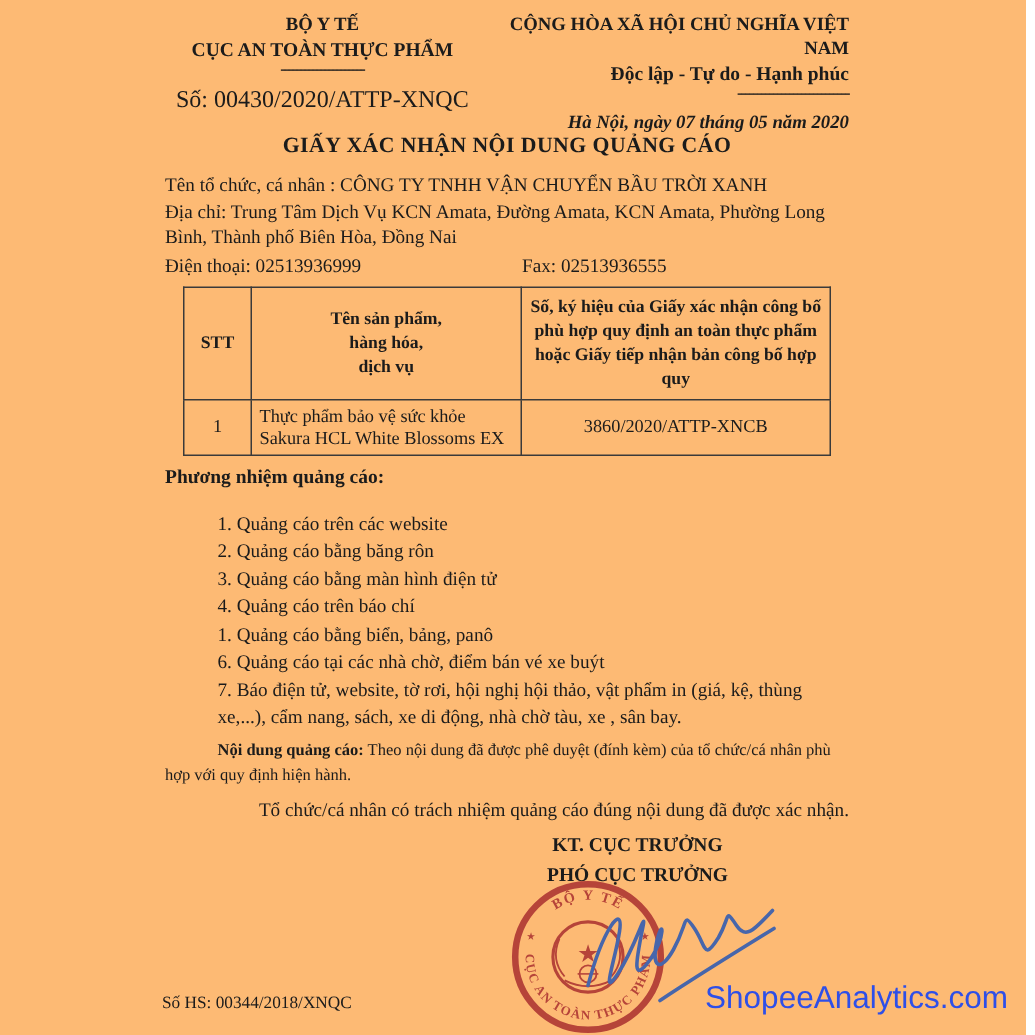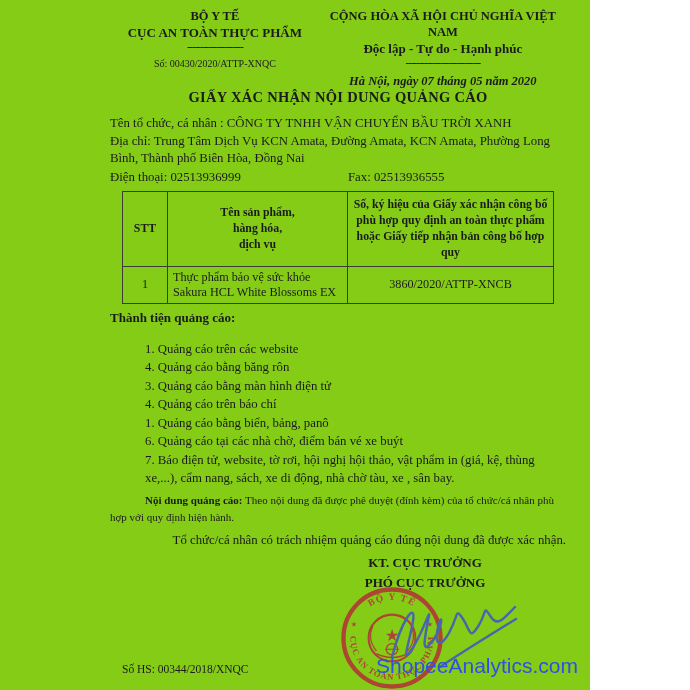--- a/index.html
+++ b/index.html
@@ -1,34 +1,34 @@
 <!DOCTYPE html>
 <html><head>
 <meta charset="utf-8">
 <style>
   * { margin:0; padding:0; box-sizing:border-box; }
   html,body { background:#ffffff; }
   .page {
     position:relative;
-    width:590px; height:690px;
-    background:#84cc16;
+    width:684px; height:690px;
+    background:#fdba74;
     font-family:"Liberation Serif","DejaVu Serif",serif;
     color:#1b1b1b;
     overflow:hidden;
   }
   .content { position:absolute; left:110px; top:8px; width:456px; }
 
   
   .hdr { display:flex; width:100%; }
   .hdr-left { width:46%; text-align:center; }
-  .hdr-right { width:54%; text-align:center; }
+  .hdr-right { width:54%; text-align:right; }
   .hdr-line1 { font-weight:bold; font-size:12.5px; line-height:16px; }
   .hdr-line2 { font-weight:bold; font-size:13px; line-height:17px; }
   .dashes { font-size:11px; line-height:10px; letter-spacing:-1px; font-weight:bold; }
-  .doc-no { font-size:10px; margin-top:7px; }
+  .doc-no { font-size:16px; margin-top:7px; }
   .place-date { font-size:12.5px; font-weight:bold; font-style:italic; margin-top:7px; }
 
   .title { text-align:center; font-size:14.5px; font-weight:bold; letter-spacing:.3px; margin-top:0; }
 
   .para { font-size:12.8px; line-height:17px; }
   .org { margin-top:9px; }
   .addr { margin-top:1px; }
   .phone-fax { display:flex; margin-top:2px; }
   .phone-fax .phone { width:238px; }
 
@@ -63,21 +63,21 @@
 
   
   .sig-area { position:relative; height:160px; margin-top:4px; }
   .sig-titles { position:absolute; left:175px; top:0; width:280px; text-align:center; }
   .sig-t1 { font-weight:bold; font-size:13px; line-height:20px; }
   .sig-t2 { font-weight:bold; font-size:13px; line-height:20px; }
   .seal-wrap { position:absolute; left:230px; top:33px; width:104px; height:104px; opacity:.92; }
   .sign-wrap { position:absolute; left:272px; top:22px; width:140px; height:110px; }
 
   
-  .hs-no { position:absolute; left:122px; top:663px; font-size:11.5px; }
+  .hs-no { position:absolute; left:108px; top:663px; font-size:11.5px; }
   .watermark {
     position:absolute; right:12px; top:654px;
     font-family:"Liberation Sans","DejaVu Sans",sans-serif;
     font-size:21px; font-weight:500; color:#2e4fe8; text-decoration:none;
   }
 </style>
 </head>
 <body>
 
 <div class="page">
@@ -119,24 +119,24 @@
       </thead>
       <tbody>
         <tr>
           <td class="v-stt">1</td>
           <td class="v-prod">Thực phẩm bảo vệ sức khỏe Sakura HCL White Blossoms EX</td>
           <td class="v-cert">3860/2020/ATTP-XNCB</td>
         </tr>
       </tbody>
     </table>
 
-    <div class="media-heading">Thành tiện quảng cáo:</div>
+    <div class="media-heading">Phương nhiệm quảng cáo:</div>
     <div class="media-list">
       <div class="media-item">1. Quảng cáo trên các website</div>
-      <div class="media-item">4. Quảng cáo bằng băng rôn</div>
+      <div class="media-item">2. Quảng cáo bằng băng rôn</div>
       <div class="media-item">3. Quảng cáo bằng màn hình điện tử</div>
       <div class="media-item">4. Quảng cáo trên báo chí</div>
       <div class="media-item">1. Quảng cáo bằng biển, bảng, panô</div>
       <div class="media-item">6. Quảng cáo tại các nhà chờ, điểm bán vé xe buýt</div>
       <div class="media-item">7. Báo điện tử, website, tờ rơi, hội nghị hội thảo, vật phẩm in (giá, kệ, thùng xe,...), cẩm nang, sách, xe di động, nhà chờ tàu, xe , sân bay.</div>
     </div>
 
     <div class="content-para"><b>Nội dung quảng cáo:</b><span> Theo nội dung đã được phê duyệt (đính kèm) của tổ chức/cá nhân phù hợp với quy định hiện hành.</span></div>
     <div class="resp-para">Tổ chức/cá nhân có trách nhiệm quảng cáo đúng nội dung đã được xác nhận.</div>
 

